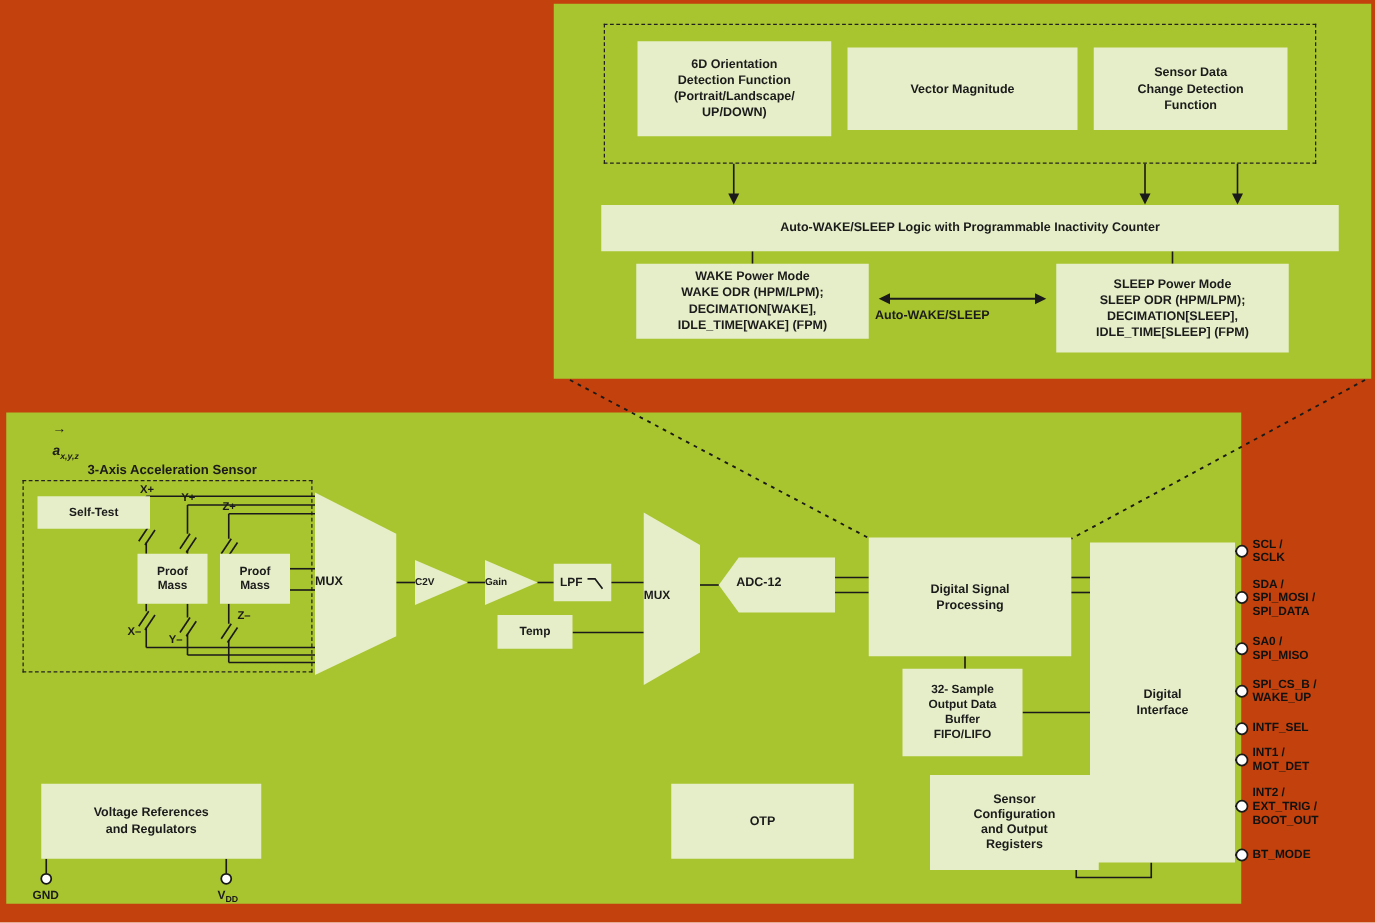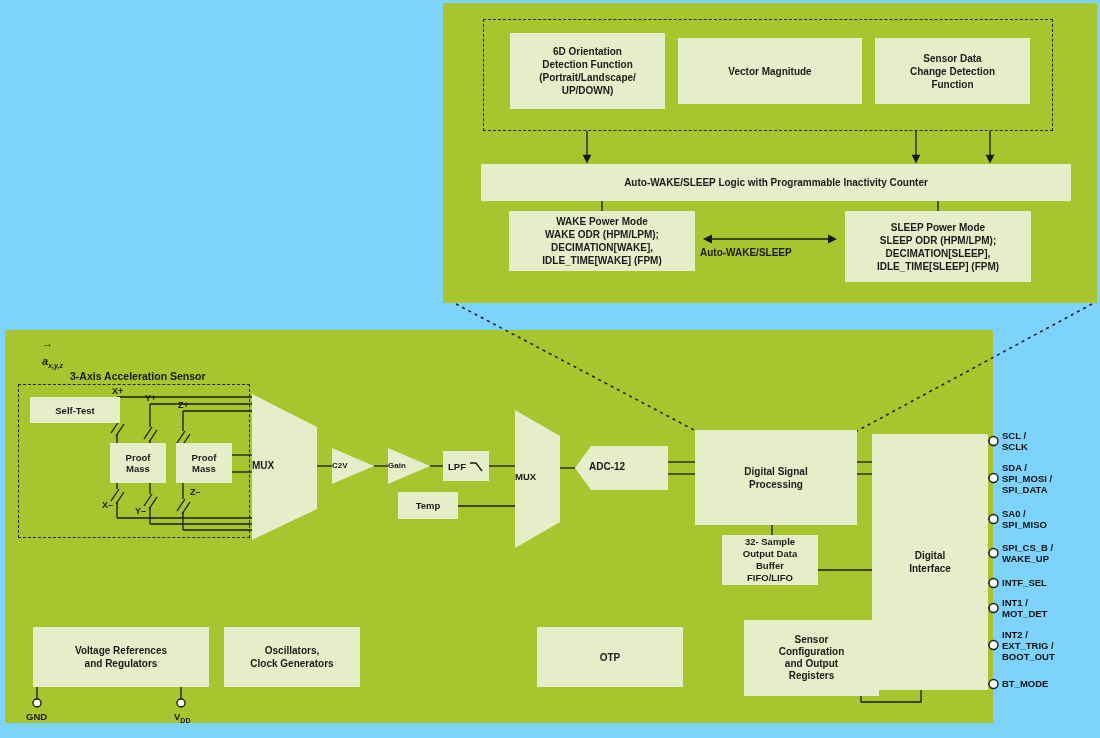--- a/index.html
+++ b/index.html
@@ -1,18 +1,18 @@
 <!DOCTYPE html>
 <html style="--green: #a8c42f; --boxfill: #e5eec8; --line: #1a1a1a;"><head>
 <meta charset="utf-8">
 <style>
   * { margin:0; padding:0; box-sizing:border-box; }
   html,body { background:#fff; }
   body { font-family:"Liberation Sans","DejaVu Sans",sans-serif; }
-  #root { position:relative; width:1100px; height:738px; background:#7dd3fc; overflow:hidden; color:#1b1b1b; }
+  #root { position:relative; width:1100px; height:738px; background:#c2410c; overflow:hidden; color:#1b1b1b; }
   .panel { position:absolute; background:var(--green,#a8c42f); z-index:1; }
   .dashedbox { position:absolute; border:1.6px dashed #222; z-index:2; }
   svg.layer { position:absolute; left:0; top:0; z-index:3; pointer-events:none; }
   .b { position:absolute; z-index:4; background:var(--boxfill,#e5eec8);
        display:flex; align-items:center; justify-content:center;
        text-align:center; white-space:pre-line; font-weight:bold;
        font-size:10px; line-height:13px; color:#1b1b1b; }
   .t { position:absolute; z-index:4; white-space:pre-line; font-weight:bold;
        font-size:10px; color:#1b1b1b; }
   .ctr { text-align:left; }
@@ -196,35 +196,33 @@
         <path d="M1,4 h6 l6,8" stroke="#1a1a1a" stroke-width="1.4" fill="none"></path>
       </svg>
   </div>
 
   <div class="b" style="left:398px;top:492px;width:60px;height:27px;font-size:9.5px">Temp</div>
   <div class="t ctr" style="left:515px;top:471px;width:45px;font-size:9.5px">MUX</div>
   <div class="t ctr" style="left:589px;top:461px;width:79px">ADC-12</div>
 
   <div class="b" style="left:695px;top:430px;width:162px;height:95px">Digital Signal
 Processing</div>
-  <div class="b" style="left:722px;top:535px;width:96px;height:50px;font-size:9.5px;line-height:12px">32- Sample
+  <div class="b" style="left:722px;top:535px;width:96px;height:70px;font-size:9.5px;line-height:12px">32- Sample
 Output Data
 Buffer
 FIFO/LIFO</div>
   <div class="b" style="left:744px;top:620px;width:135px;height:76px;font-size:10px;line-height:12px">Sensor
 Configuration
 and Output
 Registers</div>
   <div class="b" style="left:872px;top:434px;width:116px;height:256px">Digital
 Interface</div>
 
   <div class="b" style="left:33px;top:627px;width:176px;height:60px">Voltage References
 and Regulators</div>
-  <div class="b" style="left:224px;top:627px;width:136px;height:60px">Oscillators,
-Clock Generators</div>
   <div class="b" style="left:537px;top:627px;width:146px;height:60px">OTP</div>
 
   <div class="t" style="left:26px;top:711px;font-size:9.5px">GND</div>
   <div class="t" style="left:174px;top:711px;font-size:9.5px"><span>V</span><sub>DD</sub></div>
 
   <div class="pin-label" style="top:430px">SCL /
 SCLK</div>
   <div class="pin-label" style="top:462px">SDA /
 SPI_MOSI /
 SPI_DATA</div>

